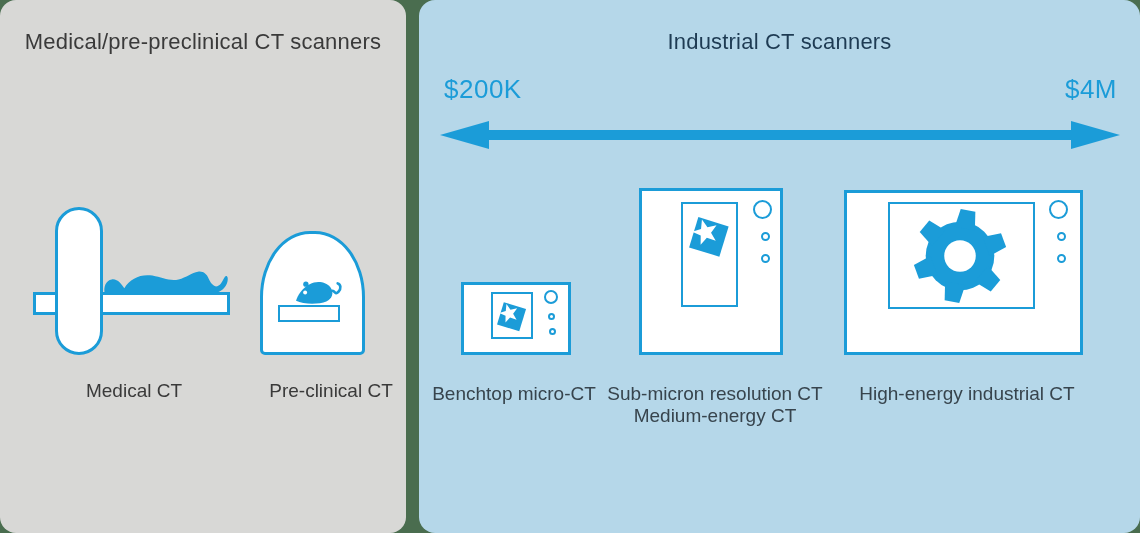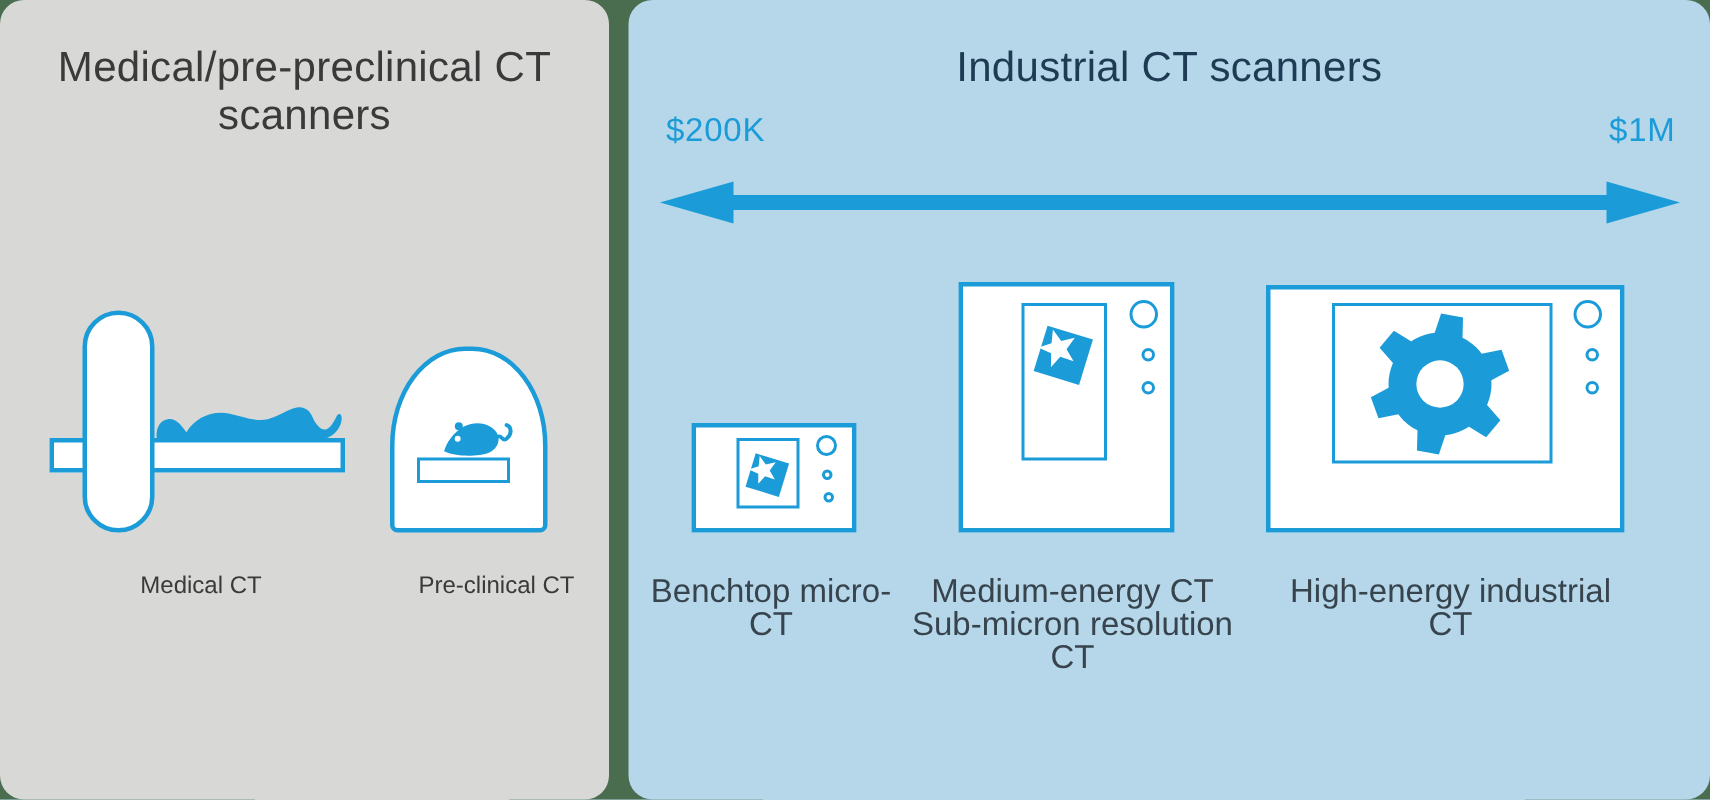--- a/index.html
+++ b/index.html
@@ -6,21 +6,21 @@
   body{
     width:1140px;height:533px;position:relative;overflow:hidden;
     background:#4a6d4f;
     font-family:"Liberation Sans","DejaVu Sans",sans-serif;
   }
   .panel{position:absolute;top:0;height:533px;border-radius:16px;}
   .panel-left{left:0;width:406px;background:#d8d8d6;}
   .panel-right{left:419px;width:721px;background:#b5d7e9;}
   .panel-title{
     position:absolute;top:29px;left:0;right:0;margin:0;
-    text-align:center;font-size:28px;font-weight:400;letter-spacing:.2px;
+    text-align:center;font-size:22px;font-weight:400;letter-spacing:.2px;
   }
   .title-dark{color:#3a3a3a;}
   .title-navy{color:#1e3b53;}
 
   
   .medical-ct{position:absolute;left:33px;top:205px;width:202px;height:152px;}
   .med-table{
     position:absolute;left:0;top:87px;width:191px;height:17px;
     background:#fff;border:3px solid #1b9cd8;
   }
@@ -37,27 +37,27 @@
     border:3px solid #1b9cd8;
     border-radius:50px 50px 5px 5px / 66px 66px 5px 5px;
   }
   .platform{
     position:absolute;left:15px;top:71px;width:58px;height:13px;
     background:#fff;border:2px solid #1b9cd8;
   }
   .mouse-svg{position:absolute;left:30px;top:41px;width:50px;height:32px;}
 
   .illus-label{
-    position:absolute;font-size:16px;color:#3a3a3a;text-align:center;line-height:22px;
+    position:absolute;font-size:19px;color:#3a3a3a;text-align:center;line-height:22px;
   }
   .med-label{left:33px;top:380px;width:202px;}
   .pre-label{left:269px;top:380px;width:124px;}
 
   
-  .price{position:absolute;top:74px;font-size:22px;color:#1b9cd8;letter-spacing:.5px;}
+  .price{position:absolute;top:74px;font-size:26px;color:#1b9cd8;letter-spacing:.5px;}
   .price-min{left:25px;}
   .price-max{right:23px;}
   .price-arrow{position:absolute;left:20px;top:119px;width:682px;height:32px;}
 
   
   .scanner{position:absolute;background:#fff;border:3px solid #1b9cd8;}
   .benchtop{left:42px;top:282px;width:104px;height:67px;}
   .submicron{left:220px;top:188px;width:138px;height:161px;}
   .highenergy{left:425px;top:190px;width:233px;height:159px;}
   .window{position:absolute;border:2.5px solid #1b9cd8;background:#fff;}
@@ -78,21 +78,21 @@
   .he-d1{left:202px;top:7px;}
   .he-d2{left:210px;top:39px;}
   .he-d3{left:210px;top:61px;}
   .star-svg{position:absolute;}
   .star-benchtop{left:1px;top:3px;width:36px;height:36px;}
   .star-submicron{left:2px;top:6px;width:49px;height:49px;}
   .gear-svg{position:absolute;left:19px;top:1px;width:102px;height:102px;}
 
   
   .scanner-label{
-    position:absolute;top:383px;font-size:22px;line-height:22px;
+    position:absolute;top:383px;font-size:19px;line-height:22px;
     color:#37444d;text-align:center;
   }
   .lbl-benchtop{left:5px;width:180px;}
   .lbl-submicron{left:186px;width:220px;}
   .lbl-highenergy{left:438px;width:220px;}
 </style>
 </head>
 <body>
 
 <div>
@@ -135,21 +135,21 @@
         </svg>
       </div>
     </div>
     <div class="illus-label pre-label">Pre-clinical CT</div>
   </section>
 
   <section class="panel panel-right">
     <h2 class="panel-title title-navy">Industrial CT scanners</h2>
 
     <div class="price price-min">$200K</div>
-    <div class="price price-max">$1M</div>
+    <div class="price price-max">$4M</div>
 
     <svg class="price-arrow" viewBox="0 0 682 32">
       <rect x="40" y="11" width="602" height="10" fill="#1b9cd8"></rect>
       <polygon points="1,16 50,2 50,30" fill="#1b9cd8"></polygon>
       <polygon points="681,16 632,2 632,30" fill="#1b9cd8"></polygon>
     </svg>
 
     <div class="scanner benchtop">
       <div class="window win-benchtop">
         <svg class="star-svg star-benchtop" viewBox="0 0 48 48">
@@ -197,20 +197,20 @@
       </div>
       <div class="dial dial-big he-d1"></div>
       <div class="dial dial-sm he-d2"></div>
       <div class="dial dial-sm he-d3"></div>
     </div>
 
     <div class="scanner-label lbl-benchtop">
       <div>Benchtop micro-CT</div>
     </div>
     <div class="scanner-label lbl-submicron">
+      <div>Sub-micron resolution CT</div>
       <div>Medium-energy CT</div>
-      <div>Sub-micron resolution CT</div>
     </div>
     <div class="scanner-label lbl-highenergy">
       <div>High-energy industrial CT</div>
     </div>
   </section>
 </div>
 
 </body></html>

